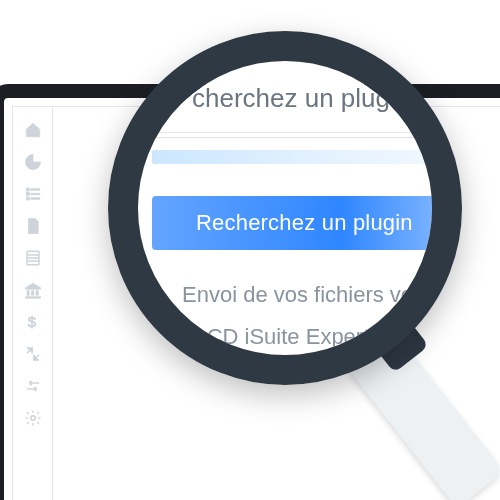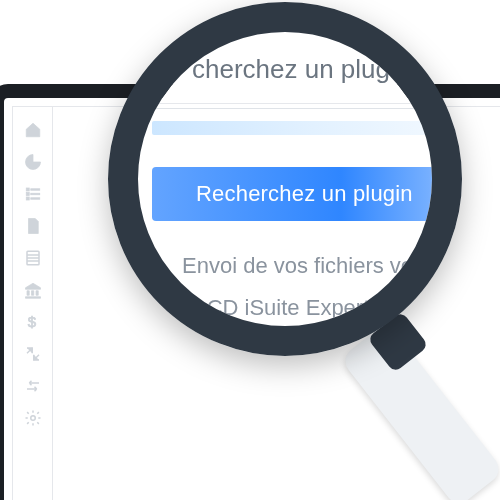--- a/index.html
+++ b/index.html
@@ -45,21 +45,21 @@
   }
   .sidebar .ico { width: 18px; height: 18px; display:flex; align-items:center; justify-content:center; }
   .sidebar svg { width: 18px; height: 18px; stroke:#cfd4da; fill:#cfd4da; }
 
   
   .main { flex: 1; }
 
   
   .magnifier {
     position: absolute;
-    top: 2px;
+    top: 31px;
     left: 108px;
     width: 354px;
     height: 354px;
     border-radius: 50%;
     text-decoration: underline;
   }
   .rim {
     position: absolute;
     inset: 0;
     border-radius: 50%;

